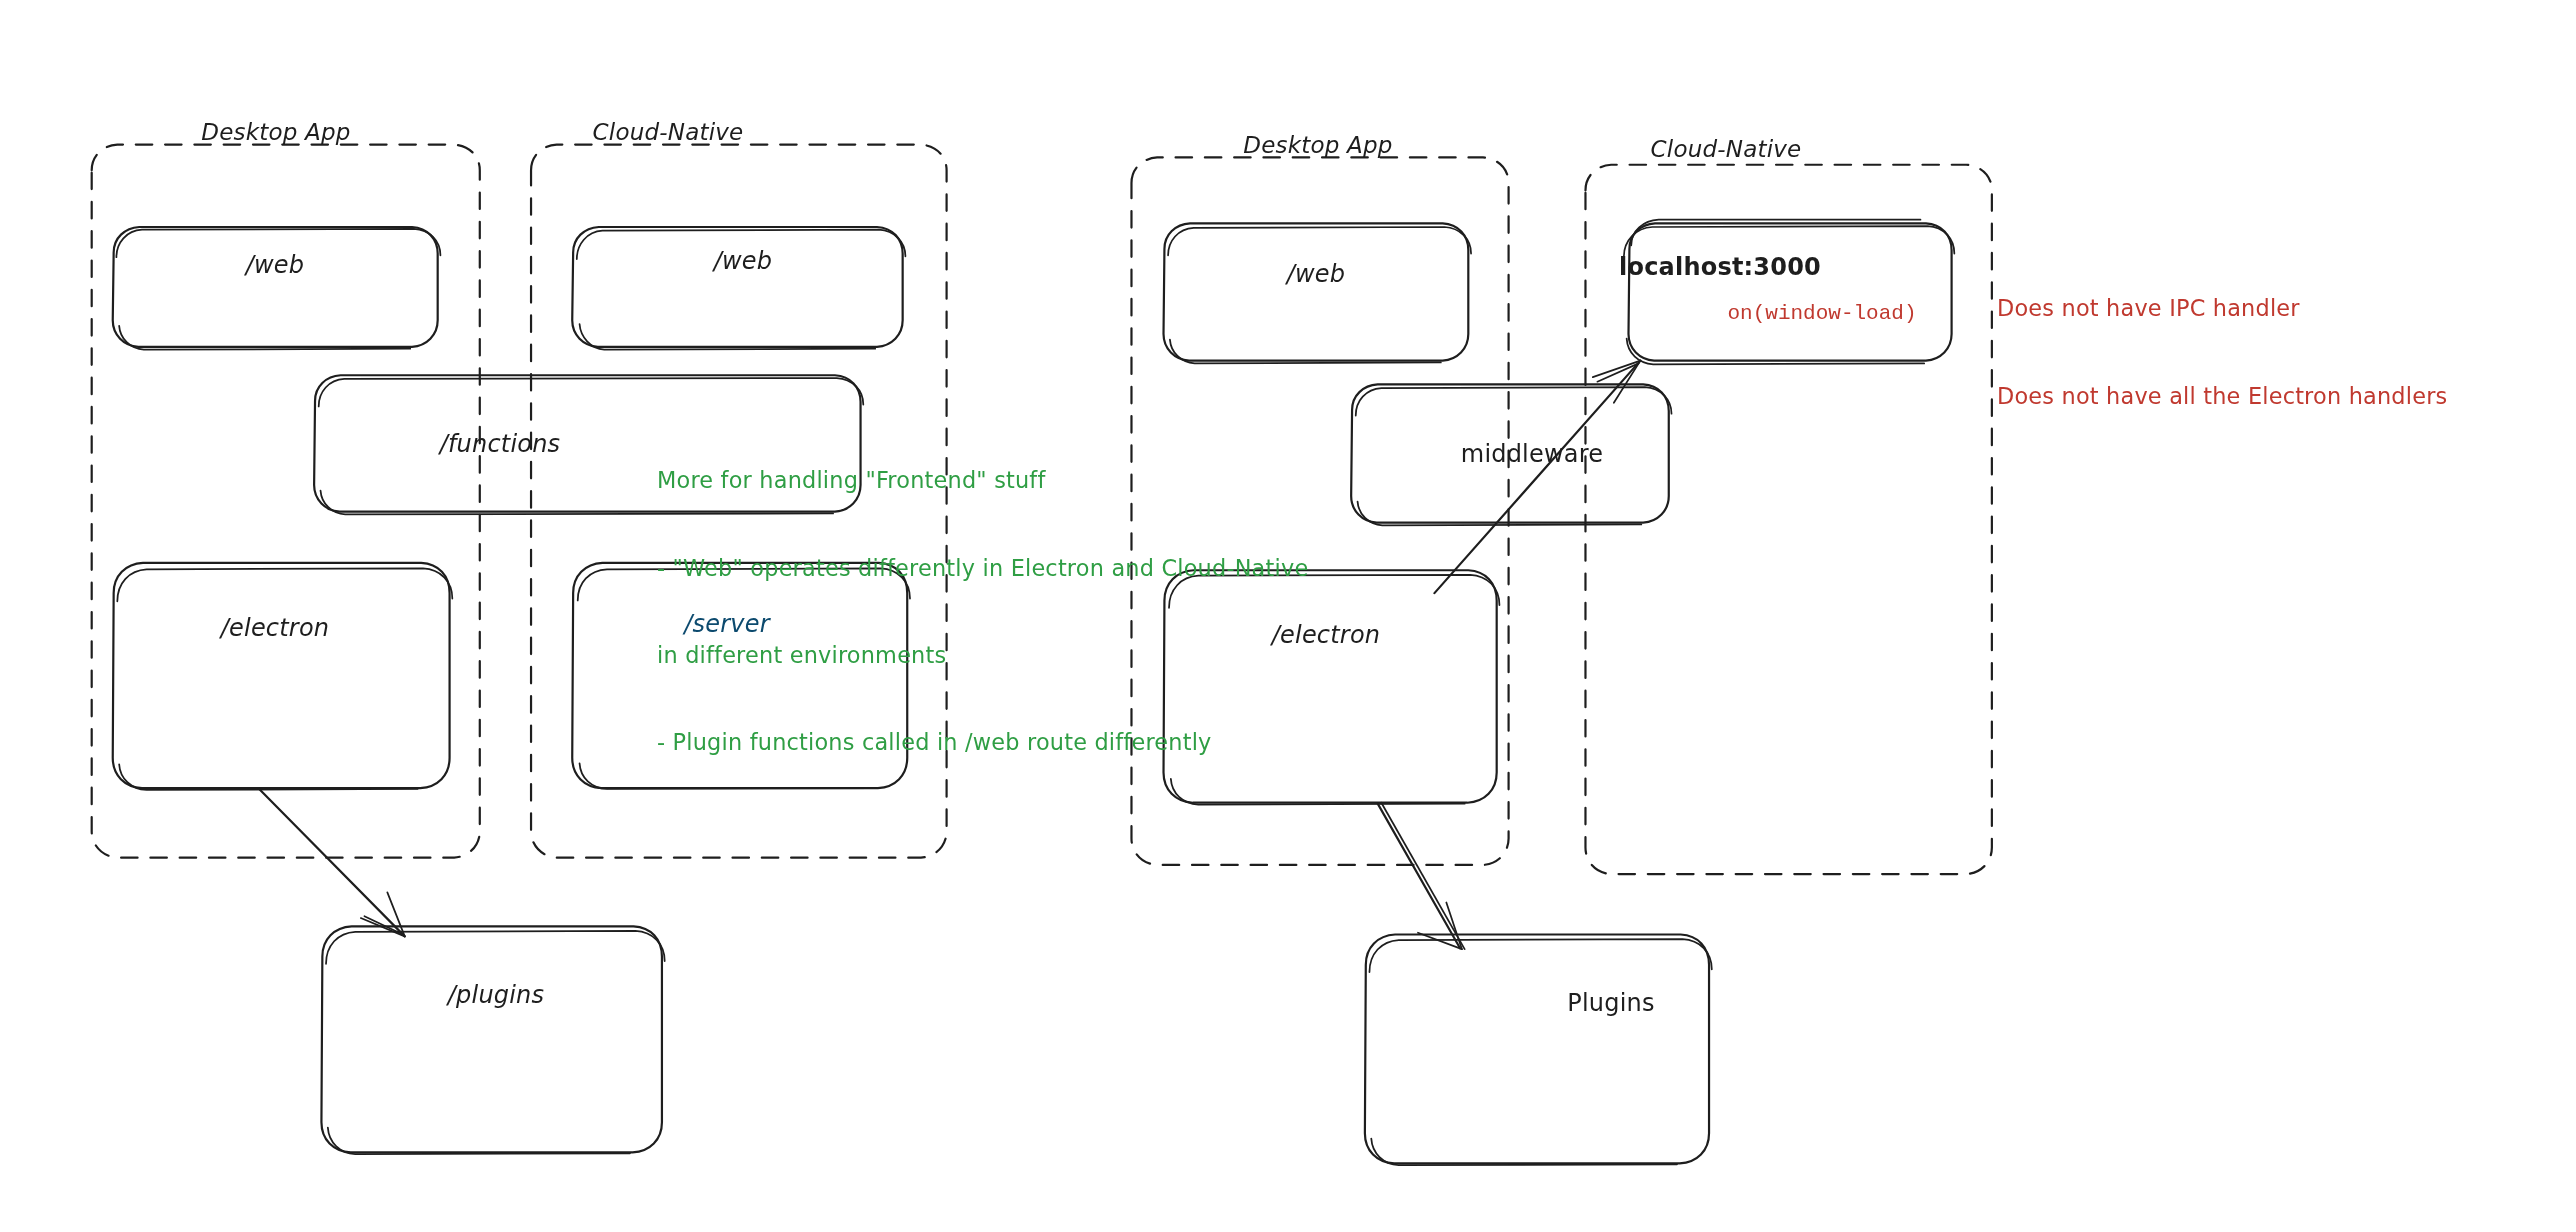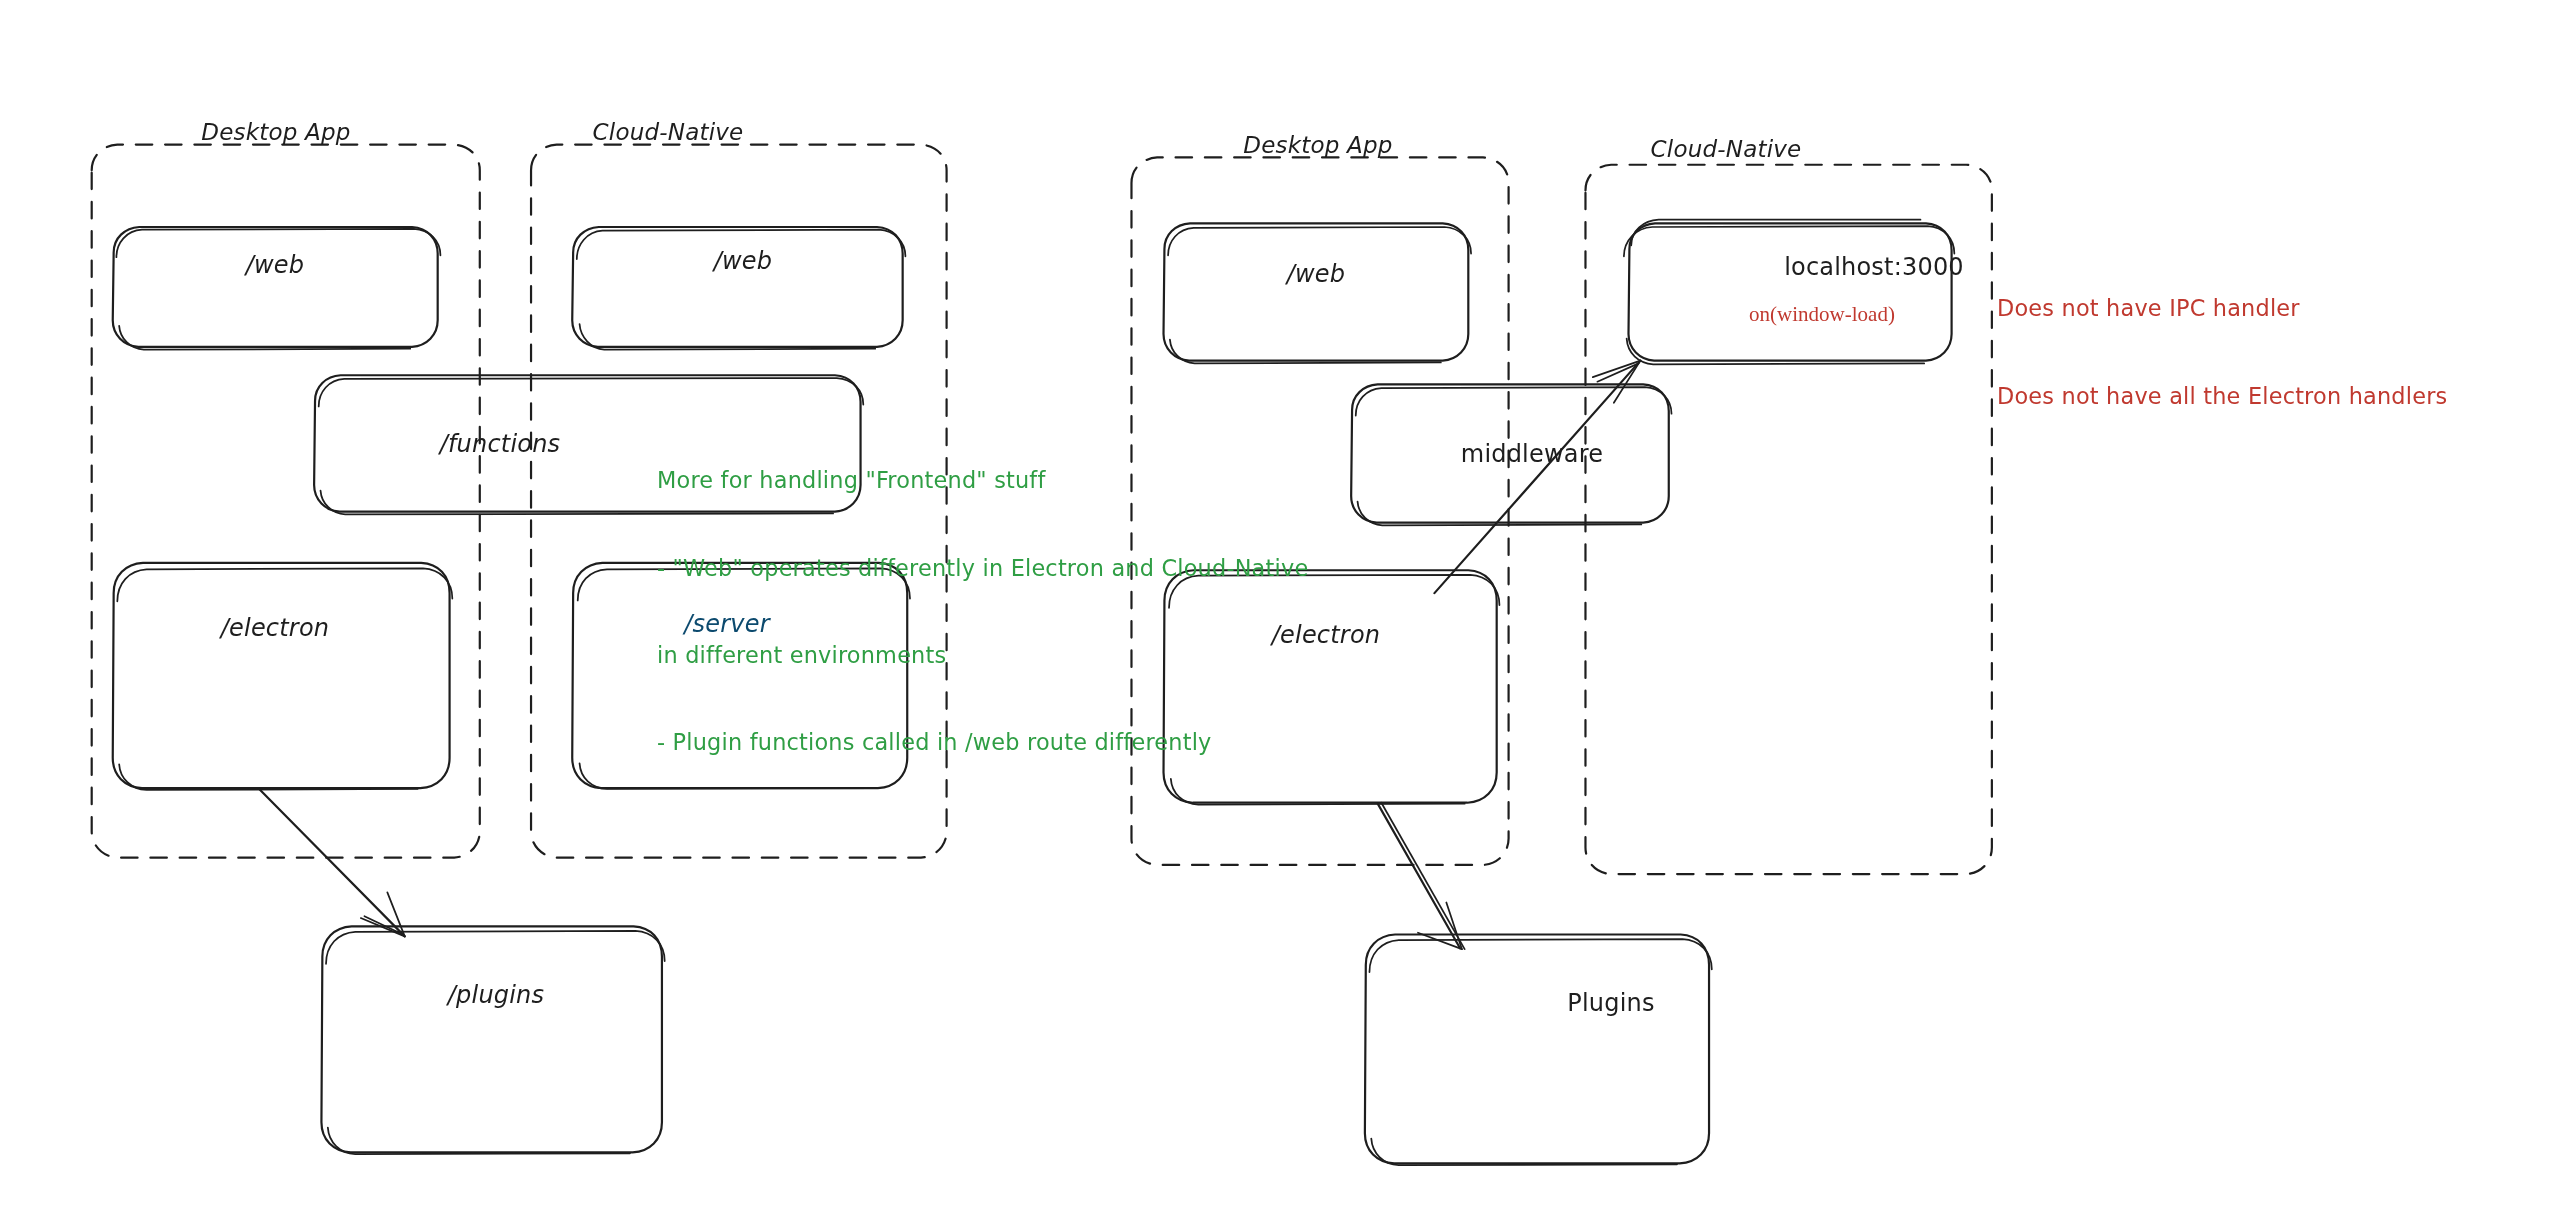--- a/index.html
+++ b/index.html
@@ -59,21 +59,21 @@
     line-height: 1.30;
   }
   .note.green { color: #2f9e44; }
   .note.red   { color: #c0392f; }
   .sub-red {
     position: absolute;
     font-size: 21px;
     color: #c0392f;
     transform: translateX(-50%);
     white-space: pre;
-    font-family: Liberation Serif, serif;
+    font-family: Liberation Mono, monospace;
   }
   .node-label.red { color: #0c4a6e; }
 </style>
 </head>
 <body>
 
 <div id="canvas">
 
   <svg class="sketch" viewBox="0 0 2814 1346">
 
@@ -202,21 +202,21 @@
   <div class="lbl node-label" style="left:743px; top:245px;">/web</div>
   <div class="lbl node-label" style="left:500px; top:428px;">/functions</div>
   <div class="lbl node-label" style="left:275px; top:612px;">/electron</div>
   <div class="lbl node-label red" style="left:727px; top:608px;">/server</div>
   <div class="lbl node-label" style="left:496px; top:979px;">/plugins</div>
 
   <div class="lbl group-title" style="left:1318px; top:130px;">Desktop App</div>
   <div class="lbl group-title" style="left:1726px; top:134px;">Cloud-Native</div>
 
   <div class="lbl node-label" style="left:1316px; top:258px;">/web</div>
-  <div class="lbl node-label plain" style="left:1874px; top:251px;">localhost:3000</div>
+  <div class="lbl node-label plain" style="left:1720px; top:251px;font-weight:bold;">localhost:3000</div>
   <div class="sub-red" style="left:1822px; top:302px;">on(window-load)</div>
   <div class="lbl node-label plain" style="left:1532px; top:438px;">middleware</div>
   <div class="lbl node-label" style="left:1326px; top:619px;">/electron</div>
   <div class="lbl node-label plain" style="left:1611px; top:987px;">Plugins</div>
 
   <div class="lbl note green" style="left:657px; top:408px;">
     <div>More for handling "Frontend" stuff</div>
     <div>- "Web" operates differently in Electron and Cloud-Native</div>
     <div>in different environments</div>
     <div>- Plugin functions called in /web route differently</div>

